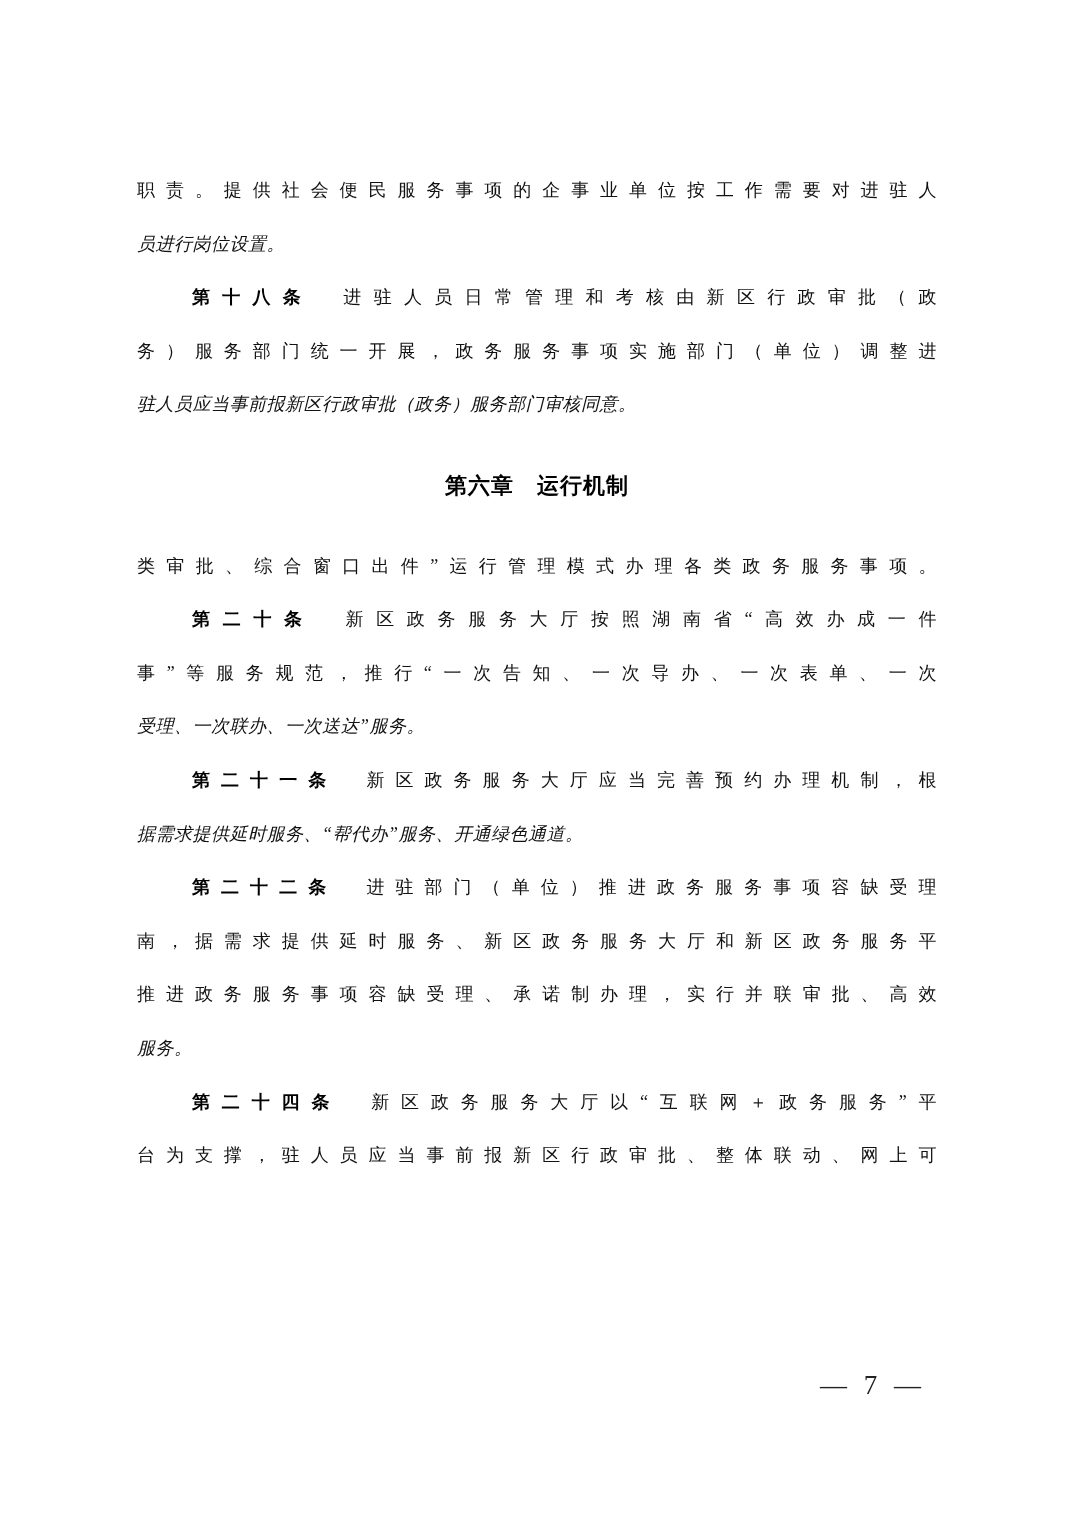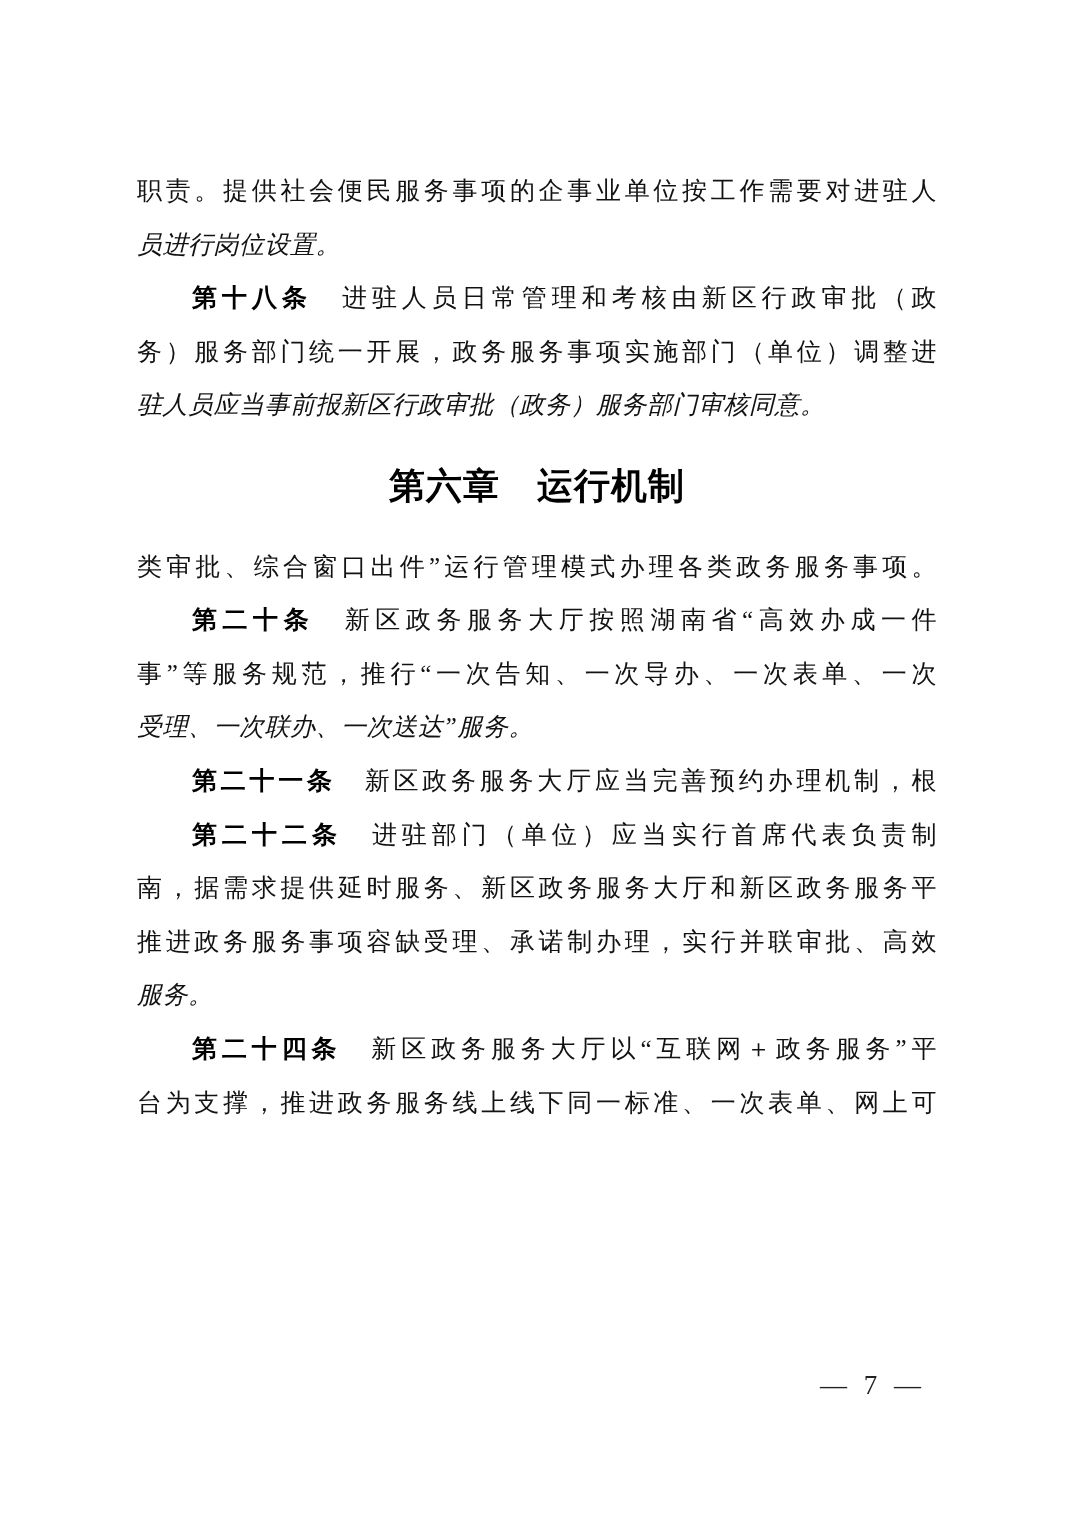--- a/index.html
+++ b/index.html
@@ -16,21 +16,21 @@
     color: #111111;
   }
   .content {
     position: absolute;
     left: 137px;
     top: 164px;
     width: 800px;
   }
   .line {
     font-family: "Liberation Serif", "DejaVu Serif", serif;
-    font-size: 25px;
+    font-size: 18px;
     height: 53.6px;
     line-height: 53.6px;
     color: #121212;
     letter-spacing: 0.5px;
   }
   .line.just {
     text-align: justify;
     text-align-last: justify;
     text-justify: inter-character;
   }
@@ -43,21 +43,21 @@
   }
   .art {
     font-family: "Liberation Sans", "DejaVu Sans", sans-serif;
     font-weight: 700;
     color: #000000;
     margin-top: 39px;
   }
   .chapter-heading {
     font-family: "Liberation Sans", "DejaVu Sans", sans-serif;
     font-weight: 700;
-    font-size: 36px;
+    font-size: 22px;
     color: #000000;
     text-align: center;
     height: 53.6px;
     line-height: 53.6px;
     margin-top: 27px;
     margin-bottom: 27px;
     letter-spacing: 1px;
   }
   .footer {
     position: absolute;
@@ -83,23 +83,24 @@
     <div class="line just"><span>务）服务部门统一开展，政务服务事项实施部门（单位）调整进</span></div>
     <div class="line last"><span>驻人员应当事前报新区行政审批（政务）服务部门审核同意。</span></div>
 
     <div class="chapter-heading">第六章　运行机制</div>
 
     <div class="line just"><span>类审批、综合窗口出件”运行管理模式办理各类政务服务事项。</span></div>
     <div class="line just indent"><span class="art">第二十条　</span><span>新区政务服务大厅按照湖南省“高效办成一件</span></div>
     <div class="line just"><span>事”等服务规范，推行“一次告知、一次导办、一次表单、一次</span></div>
     <div class="line last"><span>受理、一次联办、一次送达”服务。</span></div>
     <div class="line just indent"><span class="art">第二十一条　</span><span>新区政务服务大厅应当完善预约办理机制，根</span></div>
-    <div class="line just indent"><span class="art">第二十二条　</span><span>进驻部门（单位）应当实行首席代表负责制</span></div>
+    <div class="line last"><span>据需求提供延时服务、“帮代办”服务、开通绿色通道。</span></div>
+    <div class="line just indent"><span class="art">第二十二条　</span><span>进驻部门（单位）推进政务服务事项容缺受理</span></div>
     <div class="line just"><span>南，据需求提供延时服务、新区政务服务大厅和新区政务服务平</span></div>
     <div class="line just"><span>推进政务服务事项容缺受理、承诺制办理，实行并联审批、高效</span></div>
     <div class="line last"><span>服务。</span></div>
     <div class="line just indent"><span class="art">第二十四条　</span><span>新区政务服务大厅以“互联网＋政务服务”平</span></div>
-    <div class="line just"><span>台为支撑，推进政务服务线上线下同一标准、一次表单、网上可</span></div>
+    <div class="line just"><span>台为支撑，驻人员应当事前报新区行政审批、整体联动、网上可</span></div>
 
   </div>
 
   <div class="footer">— 7 —</div>
 </div>
 
 </body></html>

